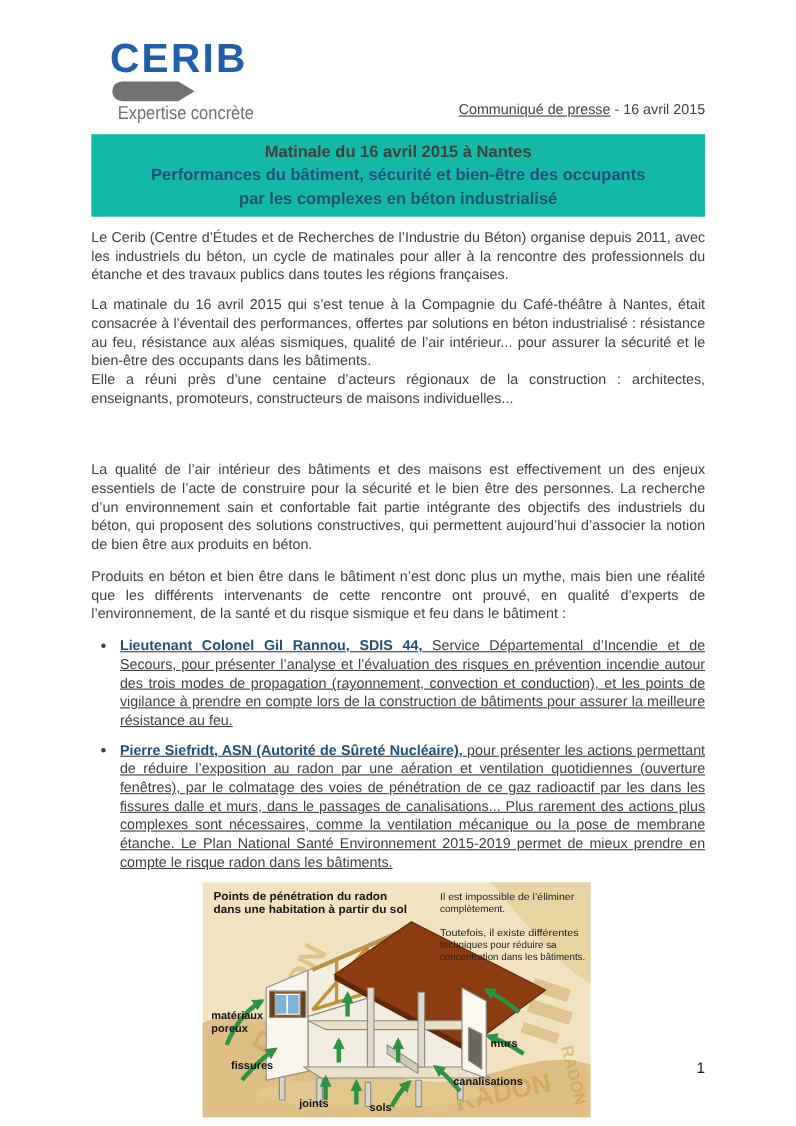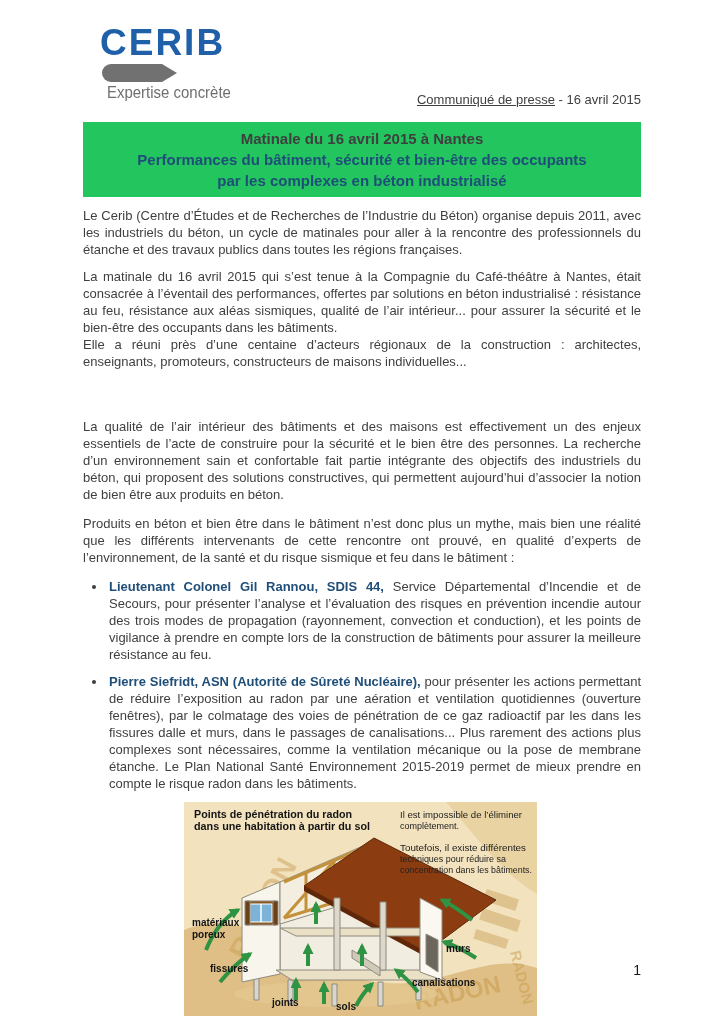--- a/index.html
+++ b/index.html
@@ -1,42 +1,42 @@
 <!DOCTYPE html>
 <html><head>
 <meta charset="utf-8">
 <style>
   html,body{margin:0;padding:0;background:#ffffff;}
   body{font-family:"Liberation Sans", sans-serif;color:#3f3f3f;}
   .page{position:relative;width:724px;height:1024px;background:#fff;overflow:hidden;}
 
   
   .doc-header{position:relative;height:122px;}
-  .logo{position:absolute;left:100px;top:24px;}
+  .logo{position:absolute;left:100px;top:34px;}
   .logo-word{font-size:37px;font-weight:700;color:#2060a8;letter-spacing:2px;line-height:38px;}
   .logo-sub{display:flex;align-items:flex-start;margin-top:1px;flex-direction:column;}
   .logo-arrow{display:block;}
   .logo-tagline{font-size:17px;color:#6f6f6f;margin-left:7px;transform:scaleX(.88);transform-origin:left center;white-space:nowrap;}
   .press-line{position:absolute;top:92px;right:83px;font-size:13px;color:#3f3f3f;text-align:right;}
   .press-label{text-decoration:underline;}
 
   
   .content{position:absolute;left:83px;top:122px;width:558px;}
-  .title-block{background:#22c55e;text-align:center;padding:6px 4px;line-height:21px;font-weight:700;font-size:15px;margin-bottom:10px;}
+  .title-block{background:#14b8a6;text-align:center;padding:6px 4px;line-height:21px;font-weight:700;font-size:15px;margin-bottom:10px;}
   .title-line1{color:#3f3f3f;}
   .title-line2,.title-line3{color:#1f4e79;}
 
   p.body-par{font-size:13px;line-height:17px;text-align:justify;margin:0 0 10px 0;}
   p.mb12{margin-bottom:12px;margin-top:48px;}
   p.mb14{margin-bottom:14px;}
   .b{font-weight:400;}
   .blue-lead{font-weight:700;color:#1f4e79;}
 
   ul.bullets{margin:12px 0 0 0;padding:0 0 0 24px;font-size:13px;line-height:17px;text-align:justify;}
-  ul.bullets li{margin-bottom:10px;padding-left:2px;}
+  ul.bullets li{margin-bottom:10px;padding-left:2px;text-decoration:underline;}
 
   .figure-wrap{margin:4px 0 0 101px;width:353px;height:214px;}
   .figure-wrap svg{display:block;}
   .fig-title{font-weight:700;font-size:10.5px;fill:#141414;}
   .fig-note{font-size:9px;fill:#222222;}
   .fig-label{font-weight:700;font-size:10px;fill:#141414;}
   .fig-wm{font-weight:700;fill:#c89b4e;}
   svg text{font-family:"Liberation Sans", sans-serif;}
 
   .page-number{position:absolute;top:962px;right:83px;font-size:14px;color:#1a1a1a;}

